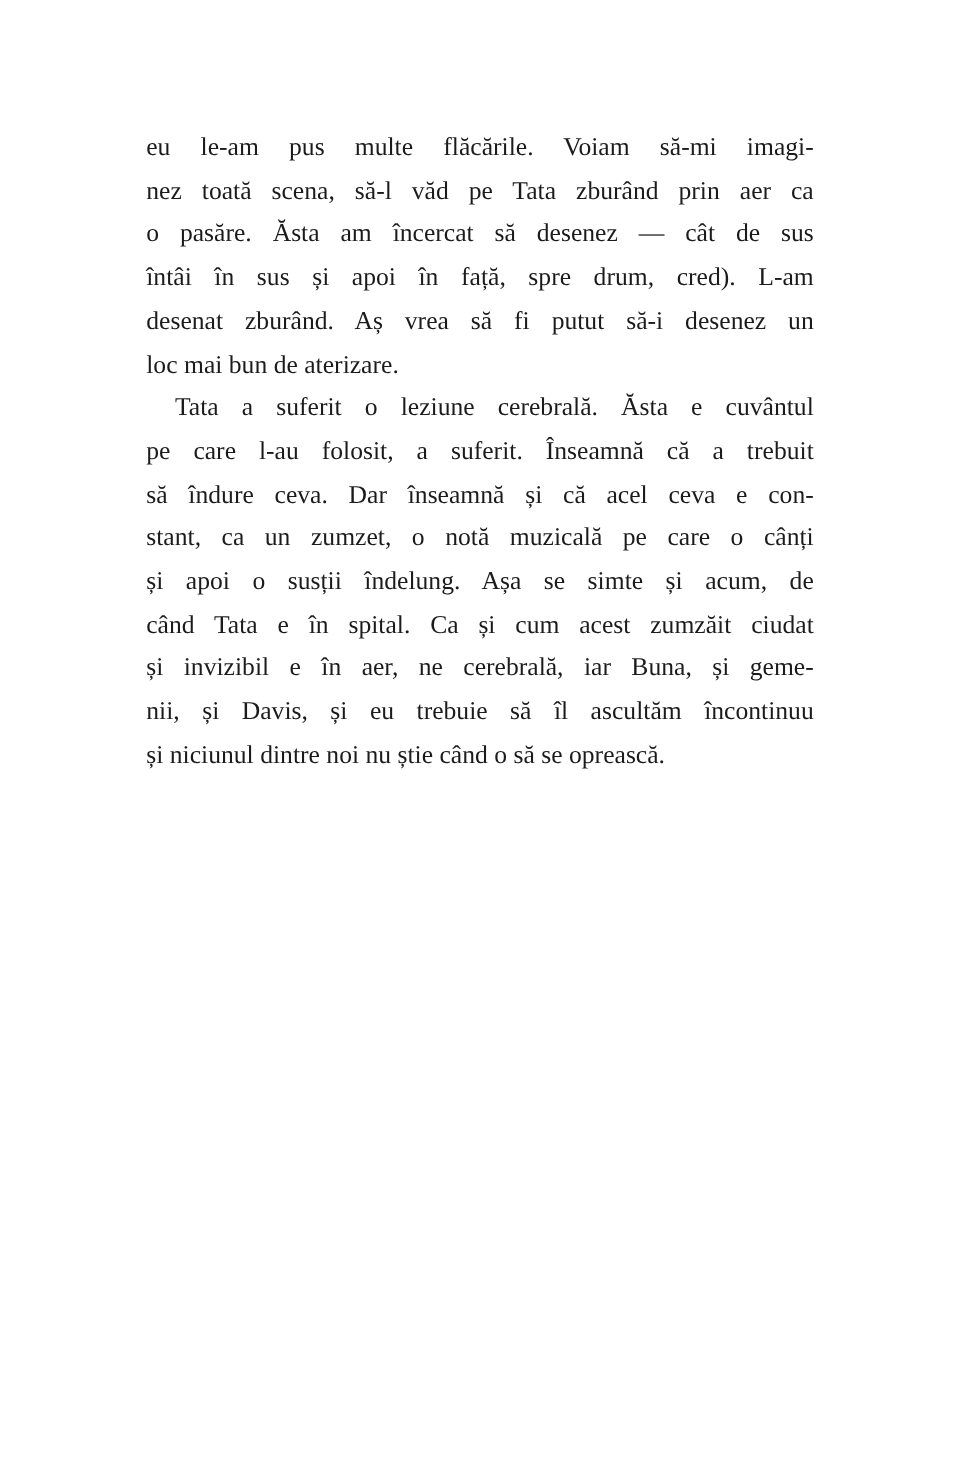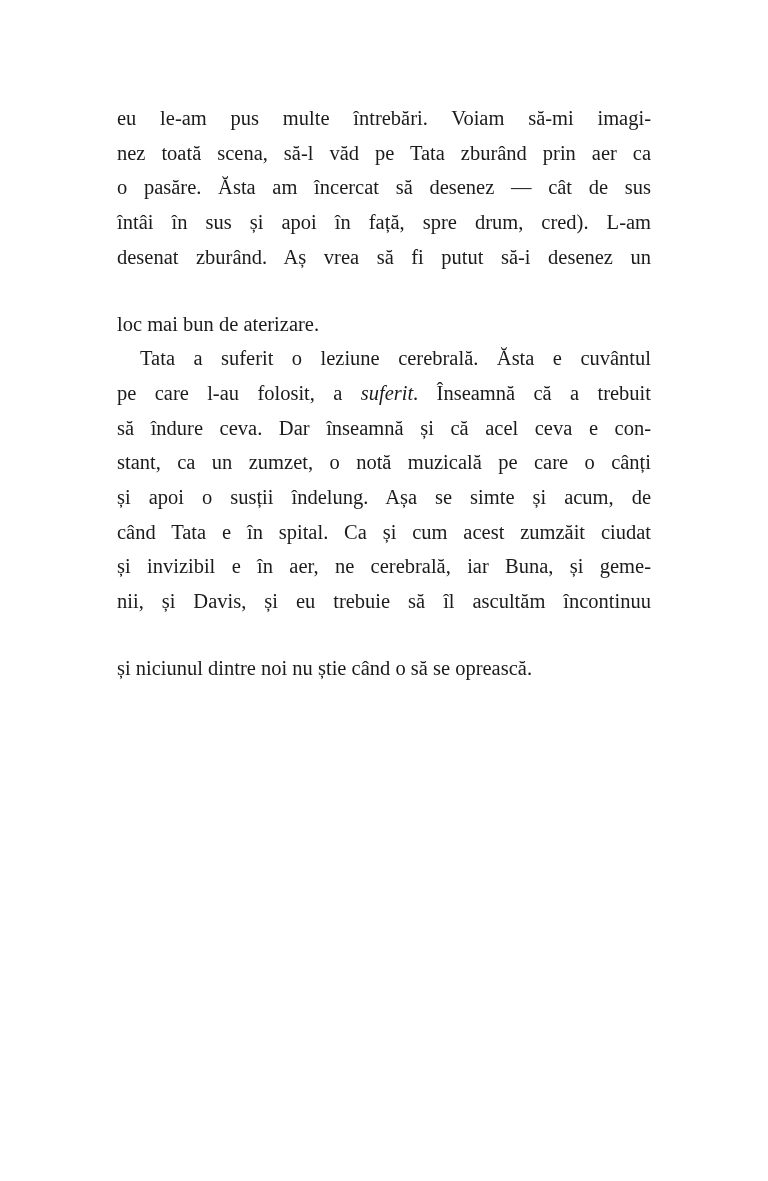--- a/index.html
+++ b/index.html
@@ -29,37 +29,35 @@
     padding: 0;
   }
   .line {
     text-align: justify;
     text-align-last: justify;
     -moz-text-align-last: justify;
     white-space: normal;
   }
   .line.last {
     text-align-last: left;
-    margin-top: 32px;
     -moz-text-align-last: left;
   }
   .line.indent {
     text-indent: 23px;
   }
   .seg.italic {
-    font-style: italic;
   }
 </style>
 </head>
 <body>
 
 <div class="page">
   <div class="text-block" id="text-block" style="color: rgb(27, 27, 27);">
       <div class="paragraph">
-        <div class="line"><span class="seg">eu le-am pus multe întrebări. Voiam să-mi imagi-</span></div>
+        <div class="line"><span class="seg">eu le-am pus multe flăcările. Voiam să-mi imagi-</span></div>
         <div class="line"><span class="seg">nez toată scena, să-l văd pe Tata zburând prin aer ca</span></div>
         <div class="line"><span class="seg">o pasăre. Ăsta am încercat să desenez — cât de sus</span></div>
         <div class="line"><span class="seg">întâi în sus și apoi în față, spre drum, cred). L-am</span></div>
         <div class="line"><span class="seg">desenat zburând. Aș vrea să fi putut să-i desenez un</span></div>
         <div class="line last"><span class="seg">loc mai bun de aterizare.</span></div>
       </div>
       <div class="paragraph">
         <div class="line indent"><span class="seg">Tata a suferit o leziune cerebrală. Ăsta e cuvântul</span></div>
         <div class="line"><span class="seg">pe care l-au folosit, a </span><span class="seg italic">suferit</span><span class="seg">. Înseamnă că a trebuit</span></div>
         <div class="line"><span class="seg">să îndure ceva. Dar înseamnă și că acel ceva e con-</span></div>

